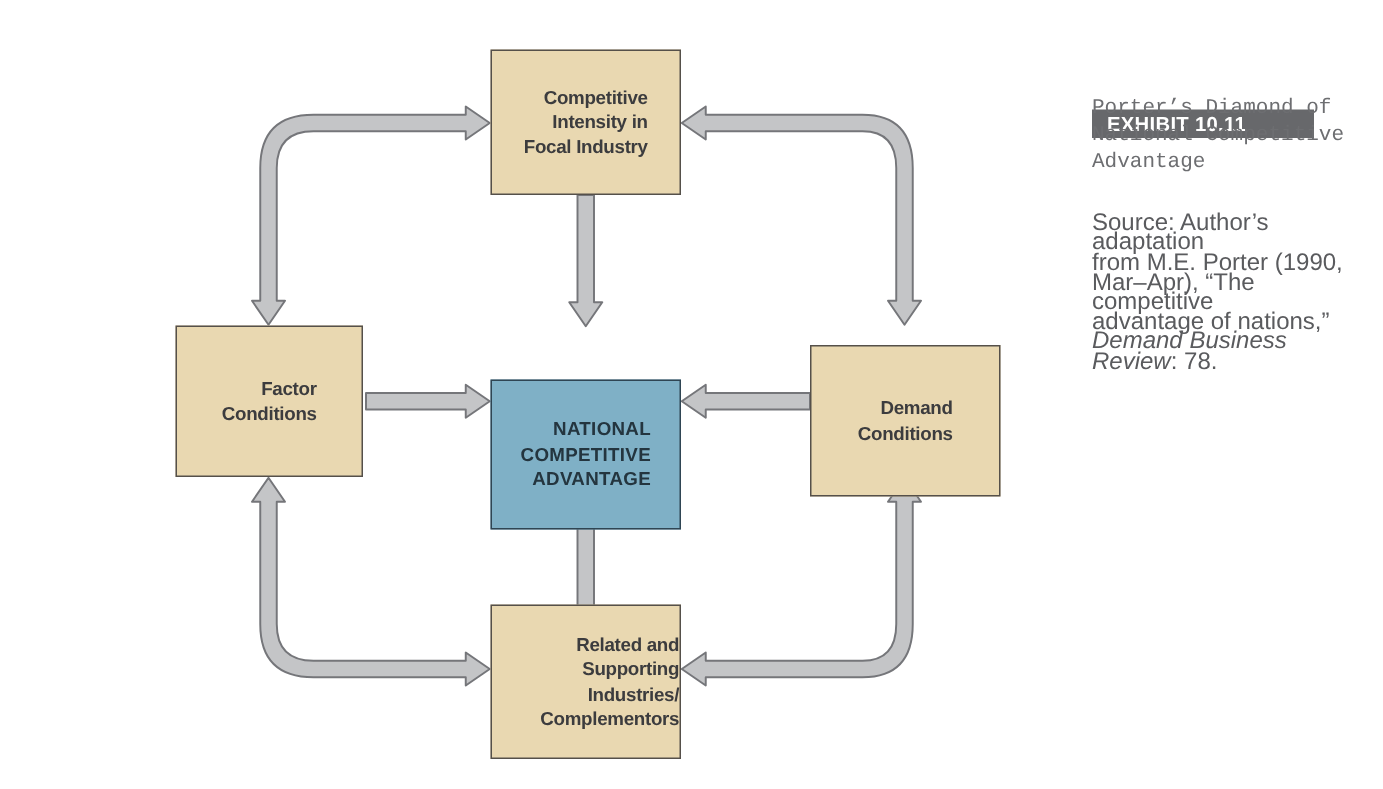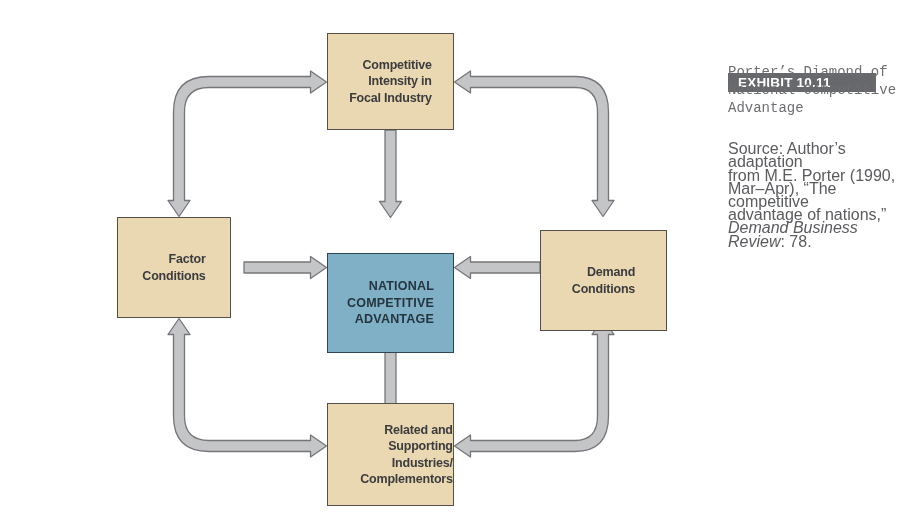--- a/index.html
+++ b/index.html
@@ -23,21 +23,21 @@
     text-align:right; white-space:pre-line;
     font-weight:bold; font-size:12.5px; line-height:16.5px; letter-spacing:-0.2px;
     color:var(--node_text);
     background:var(--node_tan); border:1.4px solid var(--node_tan_border);
   }
   .node.blue {
     background:var(--node_blue); border-color:var(--node_blue_border);
     color:var(--center_text); letter-spacing:0.2px; font-size:12.5px;margin-top:35px;
   }
   #node-top    { left:327px; top:33px;  width:127px; height:97px; }
-  #node-left   { left:117px; top:217px; width:114px; height:101px; }
+  #node-left   { left:117px; top:217px; width:125px; height:101px; }
   #node-center { left:327px; top:218px; width:127px; height:100px; }
   #node-right  { left:540px; top:230px; width:127px; height:101px; }
   #node-bottom { left:327px; top:403px; width:127px; height:103px;padding-left:32px; }
 
   .exhibit-bar {
     position:absolute; left:728px; top:36px; width:148px; height:19px;
     box-sizing:border-box; padding-left:10px;
     background:var(--exhibit_bar_bg); color:var(--exhibit_bar_text);
     font-weight:bold; font-size:13.5px; line-height:19px; letter-spacing:0.2px;margin-top:37px;
   }

